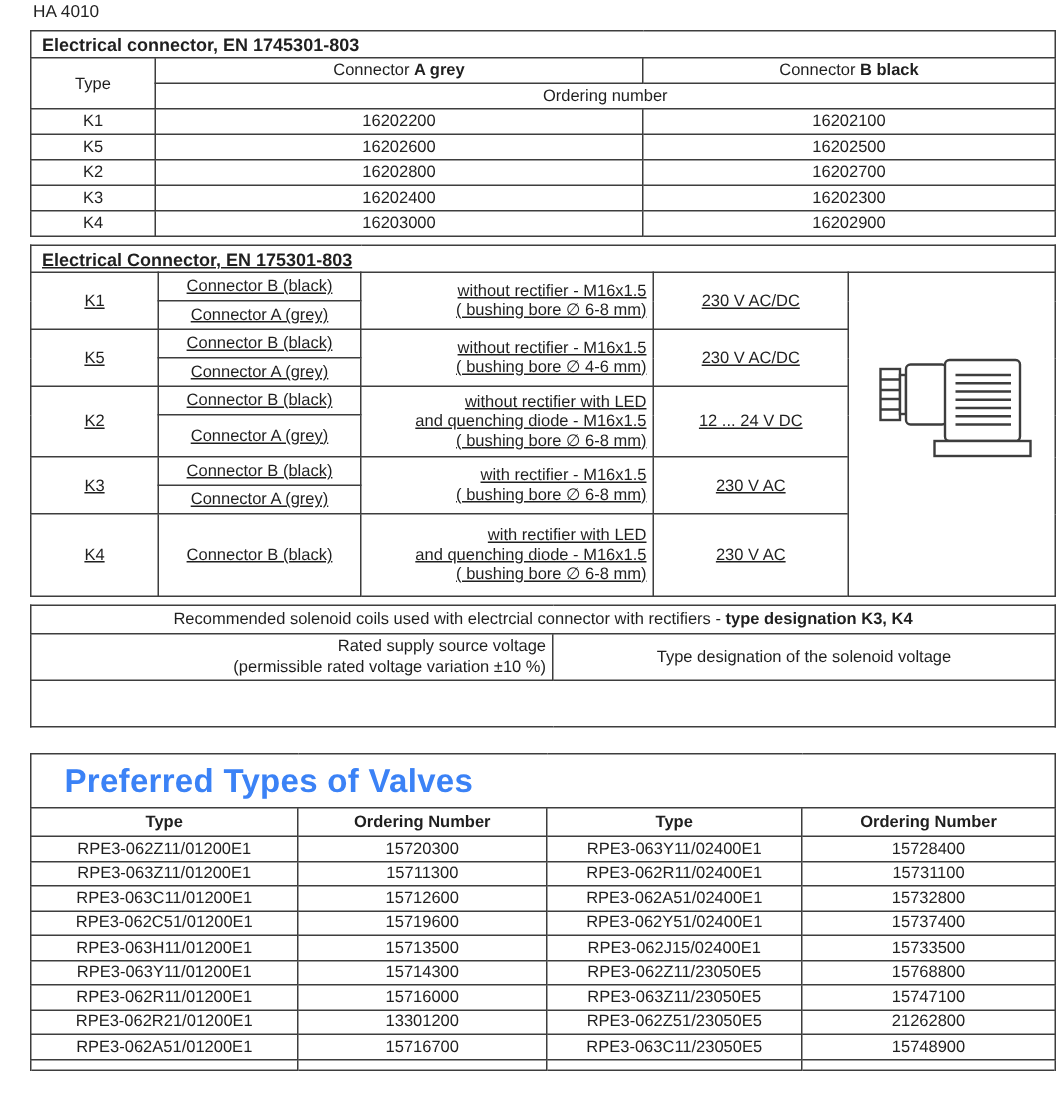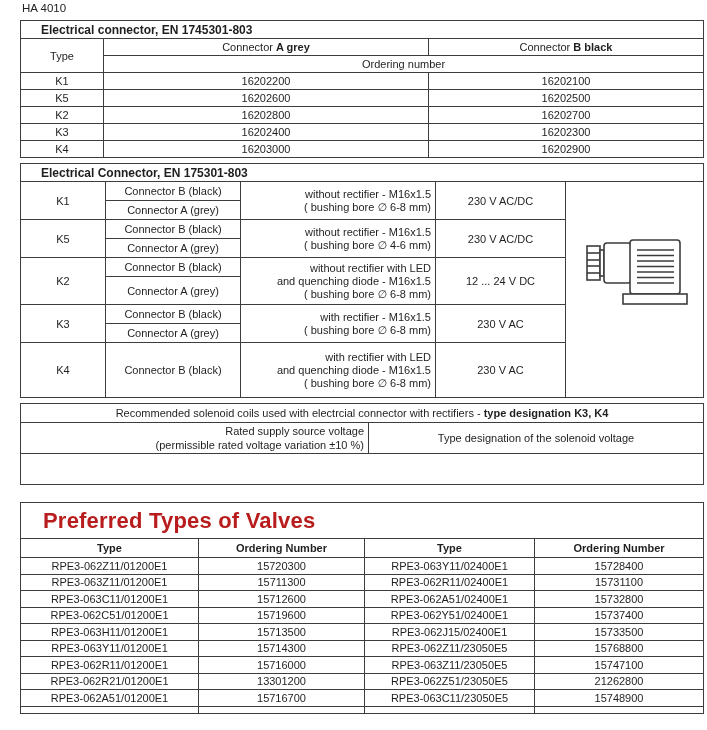--- a/index.html
+++ b/index.html
@@ -16,34 +16,34 @@
     border-collapse:collapse;table-layout:fixed;
     position:absolute;left:20px;width:683px;
     font-size:11px;color:#1f1f1f;
   }
   td{
     border:1px solid #3d3d3d;padding:0 4px;vertical-align:middle;
     overflow:hidden;
   }
   table{border:1.5px solid #3d3d3d;}
   .title-row td{
-    font-weight:bold;font-size:12px;text-align:left;padding-left:20px;
+    font-weight:bold;font-size:12px;text-align:left;padding-left:7px;
   }
   .c{text-align:center;}
   .b{font-weight:bold;}
   .desc div{line-height:13px;text-align:right;}
   .hdr2 div{line-height:14px;text-align:right;}
   .imgcell{vertical-align:top;padding-top:56px;text-align:center;}
   .note-cell{text-align:center;}
   .bigheading td{
-    font-size:22px;font-weight:bold;color:#b91c1c;
+    font-size:22px;font-weight:bold;color:#3b82f6;
     padding-left:22px;letter-spacing:0.2px;
   }
   .t1{top:20px;}
-  .t2{top:163px;}
+  .t2{top:163px;text-decoration:underline;}
   .t3{top:403px;}
   .t4{top:502px;}
   .empty-row td{border-top:1px solid #3d3d3d;}
   .stub td{border-bottom:none;}
 </style>
 </head>
 <body>
 
 <div class="page">
 

